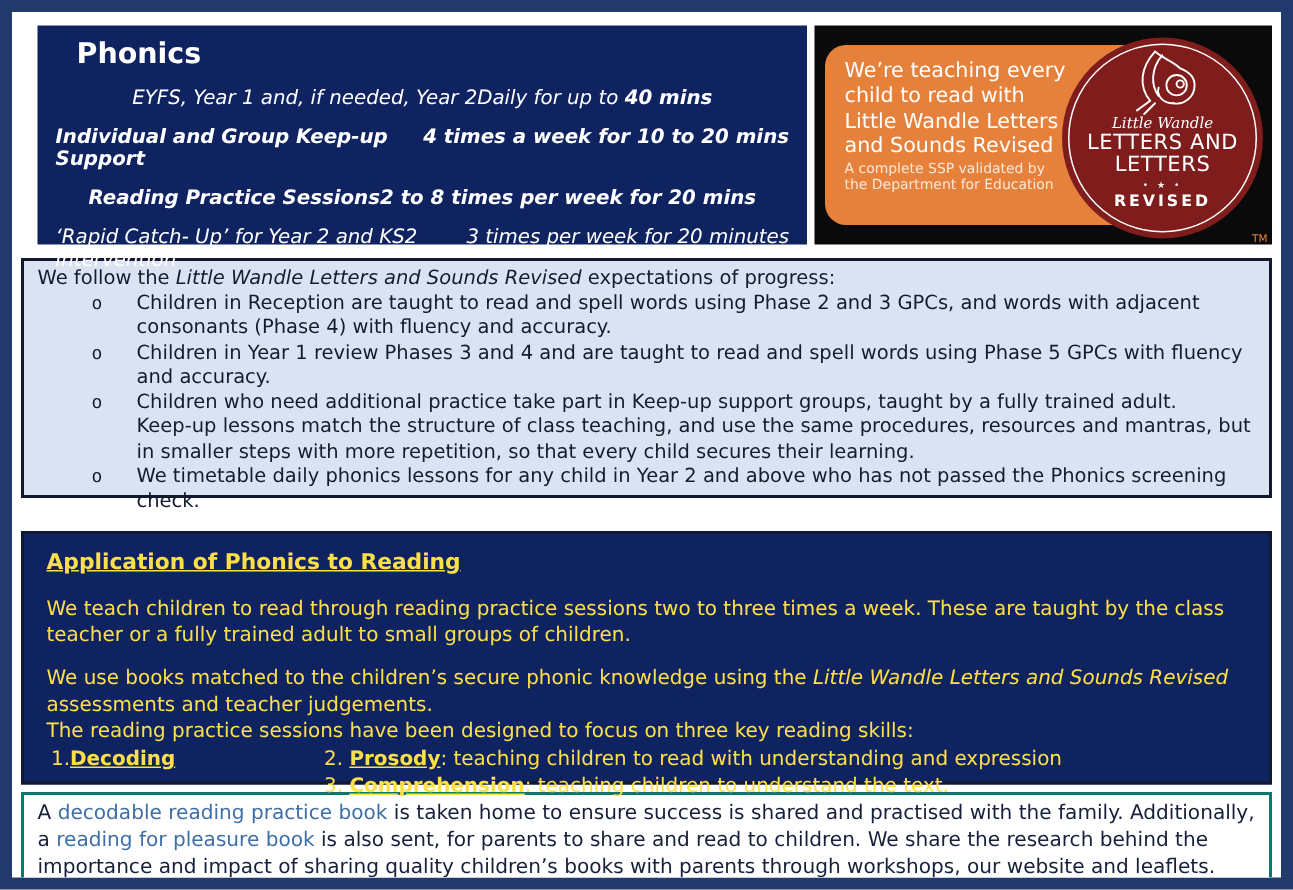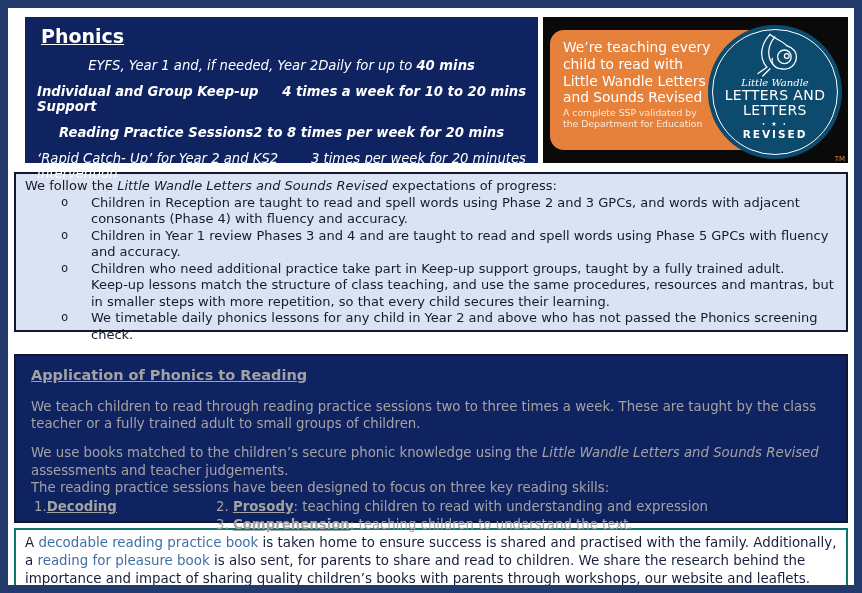--- a/index.html
+++ b/index.html
@@ -7,51 +7,51 @@
     position:relative; width:862px; height:593px; box-sizing:border-box;
     border:8px solid #22396b; background:#fff; padding:9px 6px 0 6px;
     font-family:"DejaVu Sans","Liberation Sans",sans-serif; overflow:hidden;
   }
   .b{font-weight:bold}.i{font-style:italic}.u{text-decoration:underline}
   .link{color:#3f6fa5;}
 
   
   .top-row{display:flex; gap:5px; margin:0 0 9px 11px; height:146px;}
   .phonics-panel{flex:1; background:#0f2361; color:#fff; padding:8px 12px; box-sizing:border-box;}
-  .panel-title{font-size:19px; font-weight:bold; text-decoration:underline; margin:0 2px 11px 4px;}
+  .panel-title{font-size:19px; font-weight:bold; margin:0 2px 11px 14px;}
   .sched-rows{}
   .sched-row{display:flex; justify-content:center; font-style:italic; font-size:13.2px; margin-bottom:11px;}
   .cell-right{text-align:right; white-space:nowrap;}
 
   
   .logo-panel{width:305px; position:relative; background:#0a0a0a; box-sizing:border-box;}
   .tagline-card{position:absolute; left:7px; top:13px; width:250px; height:120px; border-radius:14px;
     background:#e6813c; padding:9px 0 0 13px; box-sizing:border-box; color:#fff;}
   .tagline{font-size:13.8px; line-height:1.22;}
   .subtext{margin-top:1px; font-size:9.3px; line-height:1.2; color:#fbe8d8;}
-  .badge{position:absolute; top:8px; right:6px; width:134px; height:134px; border-radius:50%; background:#0c4a6e;}
+  .badge{position:absolute; top:8px; right:6px; width:134px; height:134px; border-radius:50%; background:#7f1d1d;}
   .badge-ring{position:absolute; inset:4px; border:1.5px solid #fff; border-radius:50%;}
   .badge-content{position:absolute; inset:0; display:flex; flex-direction:column; align-items:center; padding-top:7px; color:#fff; box-sizing:border-box;}
   .owl-icon{height:48px;}
   .badge-script{font-family:"DejaVu Serif","Liberation Serif",serif; font-style:italic; font-size:10px; margin-top:-3px;}
   .badge-caps{font-size:14px; letter-spacing:.4px; line-height:1.08; text-align:center;}
   .badge-stars{font-size:6px; letter-spacing:2px; margin:2px 0 1px;}
   .badge-revised{font-size:10.5px; font-weight:bold; letter-spacing:2px;}
   .logo-tm{position:absolute; right:3px; bottom:0px; font-size:7px; color:#e6813c;}
 
   
   .progress-panel{box-sizing:border-box; margin-bottom:22px; height:160px; border:2px solid #11182f;
     background:#dbe3f2; color:#131b30; font-size:13px; line-height:1.27; padding:4px 9px;}
   .bullet{display:flex; padding-left:36px;}
   .marker{width:13px; margin-right:17px; font-family:"DejaVu Sans Mono","Liberation Mono",monospace; font-size:12px;}
   .bullet-text{white-space:pre-wrap; flex:1;}
 
   
   .application-panel{box-sizing:border-box; margin-bottom:5px; height:169px; border:2px solid #11182f;
-    background:#0f2361; color:#a3a3a3; padding:8px 15px; font-size:13.3px; line-height:1.3;}
+    background:#0f2361; color:#fde047; padding:8px 15px; font-size:13.3px; line-height:1.3;}
   .app-title{font-size:14.5px; font-weight:bold; text-decoration:underline; margin:2px 0 13px 0;}
   .app-p{margin:0 0 12px 0;}
   .app-p.tight{margin:0;}
   .skills-row{display:flex; margin-top:2px;}
   .skill-col1{width:182px; padding-left:3px;}
 
   
   .home-panel{box-sizing:border-box; height:67px; border:2px solid #0f766e; background:#fff;
     color:#17203a; font-size:13.4px; line-height:1.33; padding:4px 9px;}
 </style>

